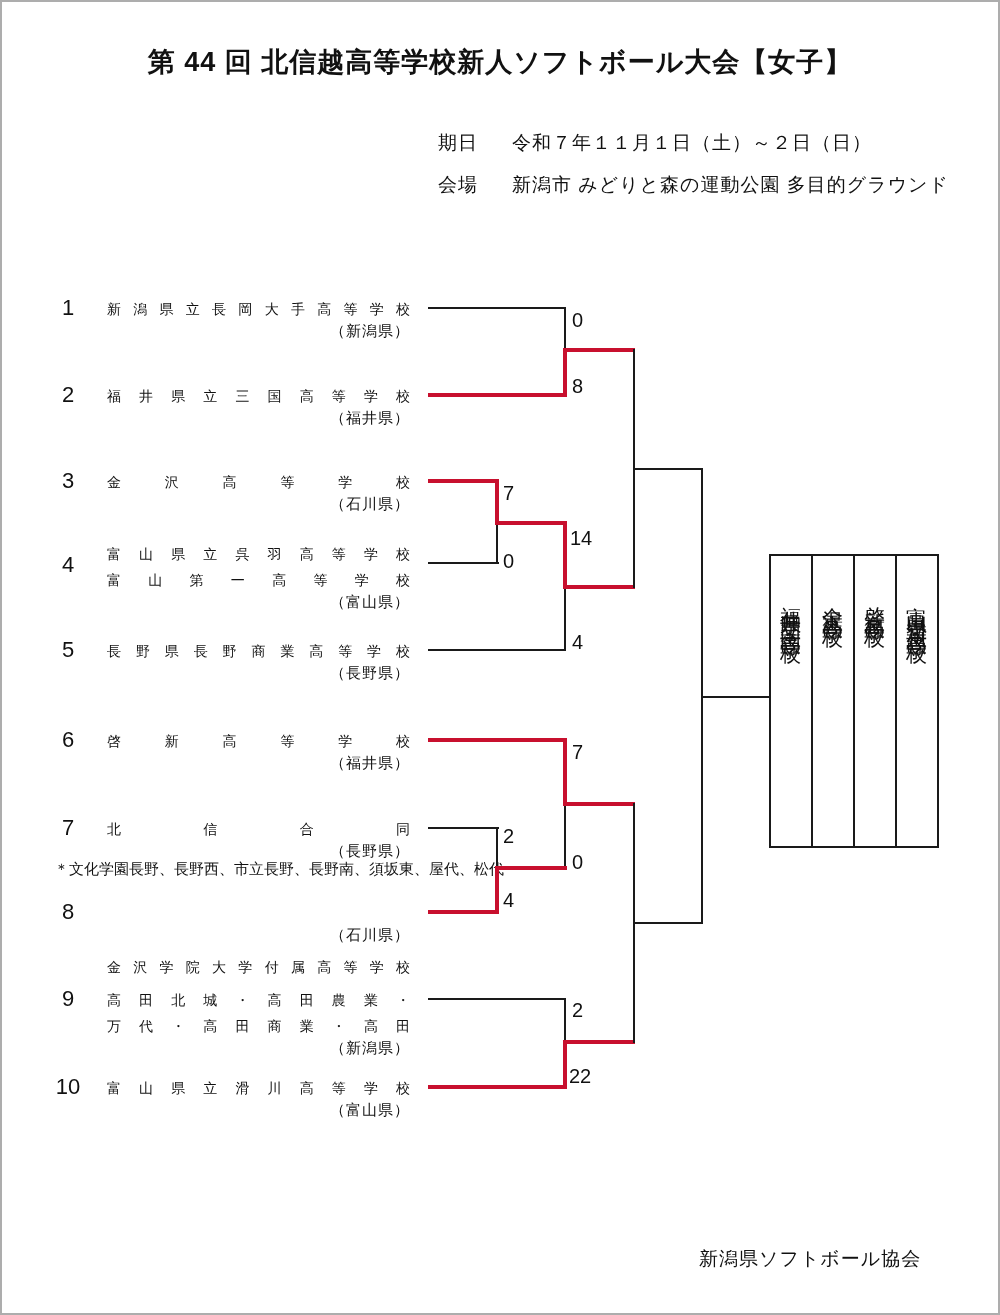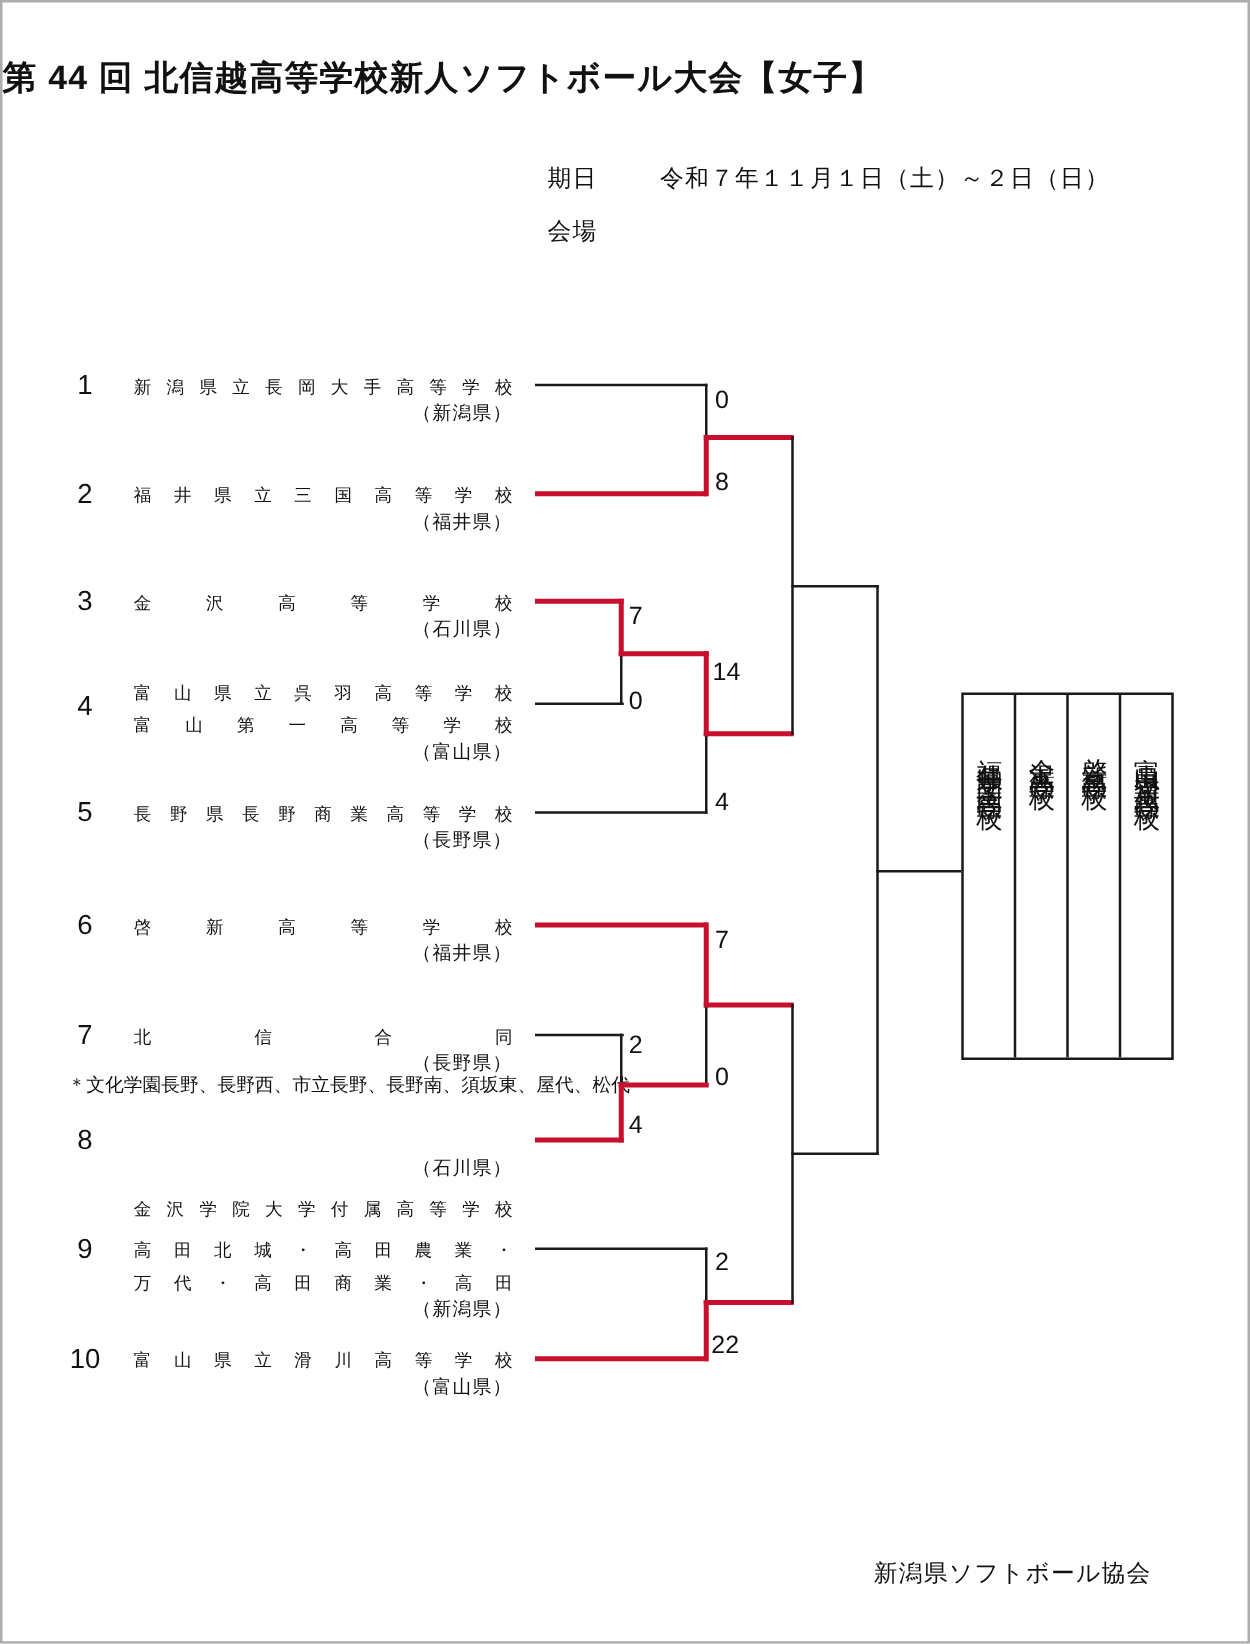--- a/index.html
+++ b/index.html
@@ -8,25 +8,25 @@
     width:1000px;height:1315px;
     background:#ffffff;
     border:2px solid #adadad;
     box-sizing:border-box;
     font-family:"Liberation Sans", sans-serif;
     color:#111;
     overflow:hidden;
   }
   .title{
     position:absolute;left:0;right:0;top:42px;
-    font-size:27px;font-weight:700;letter-spacing:1px;
+    text-align:center;font-size:27px;font-weight:700;letter-spacing:1px;
   }
   .meta-row{
     position:absolute;left:436px;
-    display:flex;gap:50px;
+    display:flex;gap:34px;
     font-size:19px;letter-spacing:1px;white-space:nowrap;justify-content:center;
   }
   .num{
     position:absolute;left:46px;width:40px;
     text-align:center;font-size:22px;line-height:26px;
   }
   .name{
     position:absolute;left:105px;width:303px;
     font-size:14px;line-height:26px;
     text-align:justify;text-align-last:justify;text-justify:inter-character;
@@ -73,20 +73,21 @@
 <div class="page">
 
   <div class="title">第 44 回 北信越高等学校新人ソフトボール大会【女子】</div>
 
   <div class="meta-row" style="top:128px">
     <span>期日</span>
     <span>令和７年１１月１日（土）～２日（日）</span>
   </div>
   <div class="meta-row" style="top:170px">
     <span>会場</span>
+    <span>新潟市 みどりと森の運動公園 多目的グラウンド</span>
   </div>
 
   <div class="num" style="top:293px">1</div>
   <div class="name" style="top:294px">新潟県立長岡大手高等学校</div>
   <div class="pref" style="top:320px">（新潟県）</div>
 
   <div class="num" style="top:380px">2</div>
   <div class="name" style="top:381px">福井県立三国高等学校</div>
   <div class="pref" style="top:407px">（福井県）</div>
 

